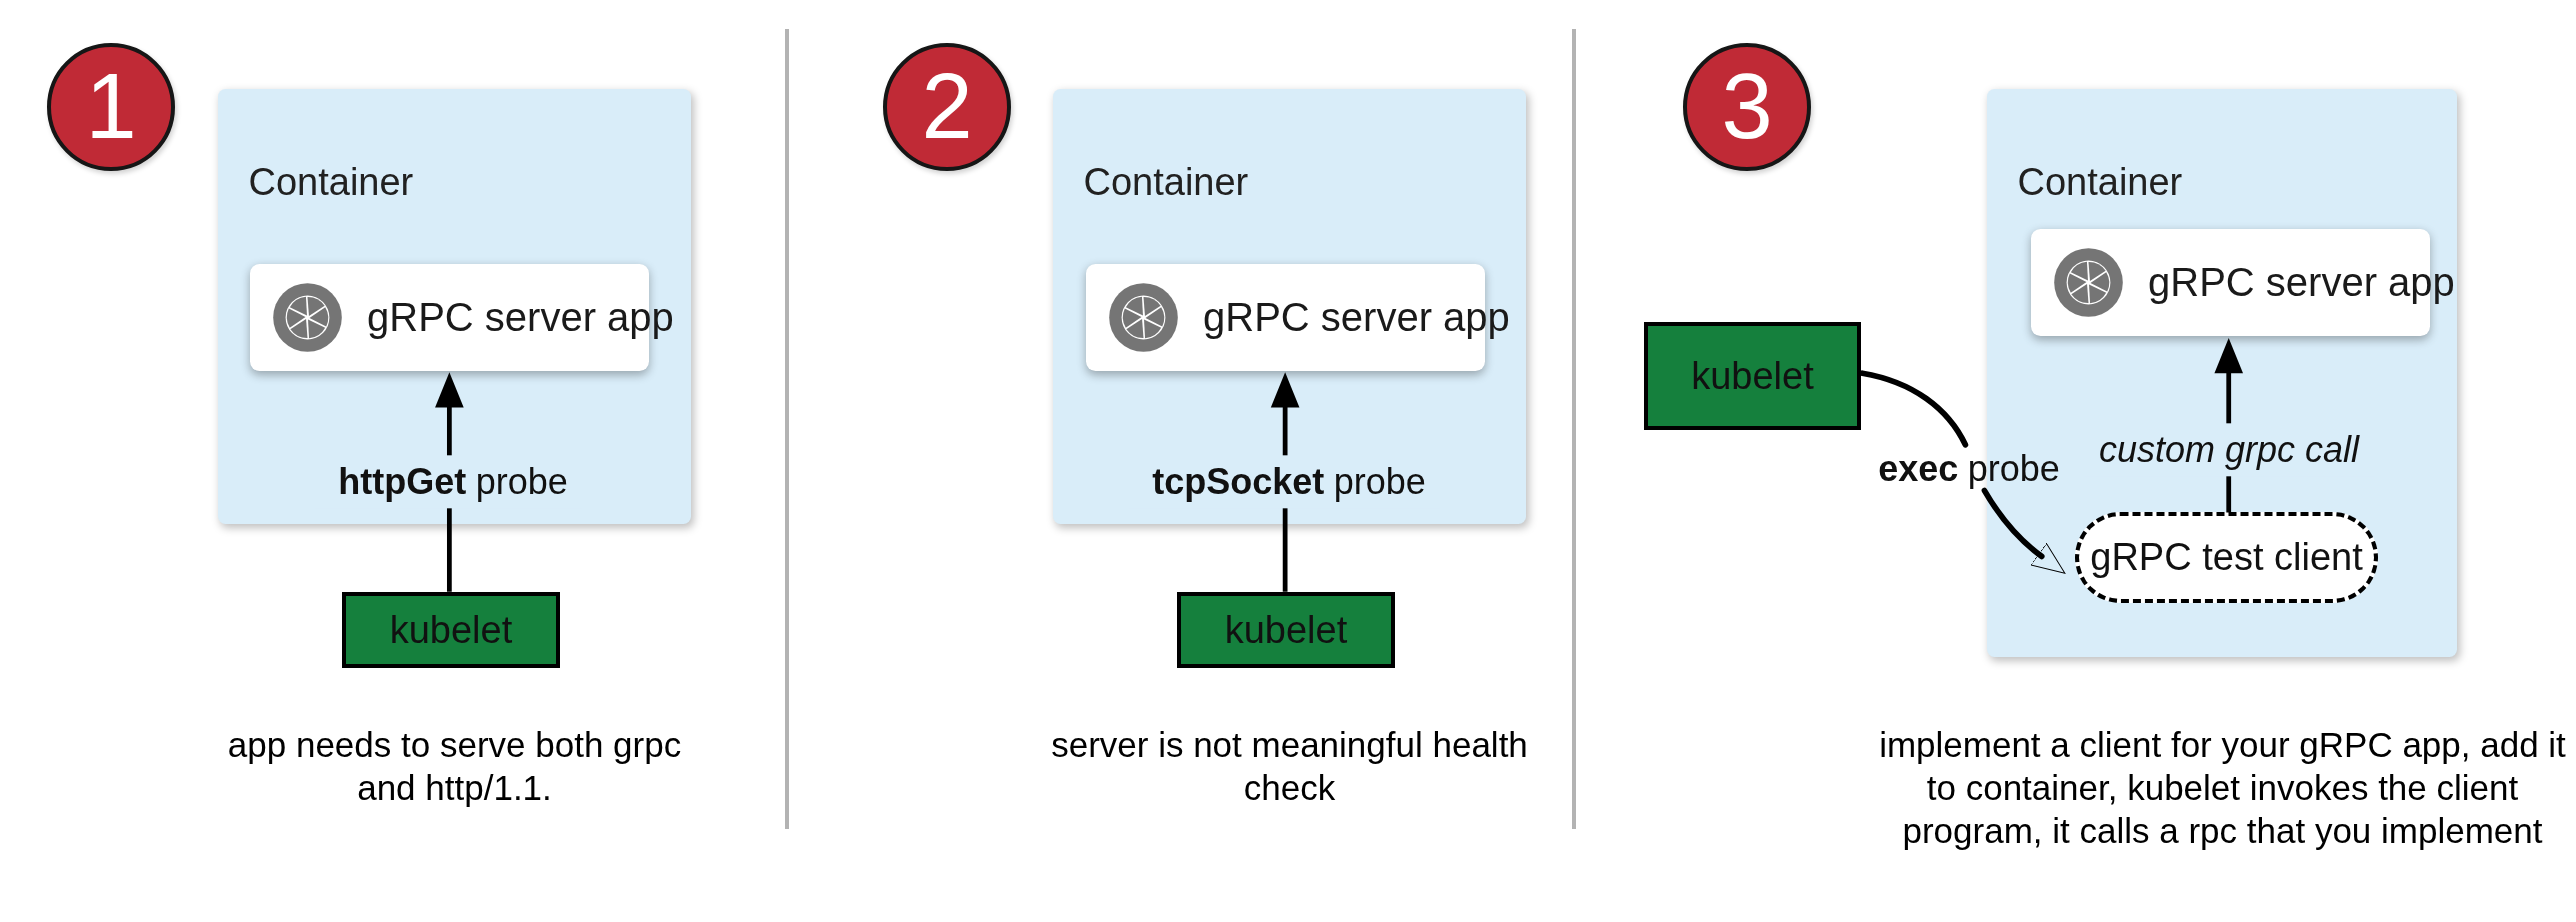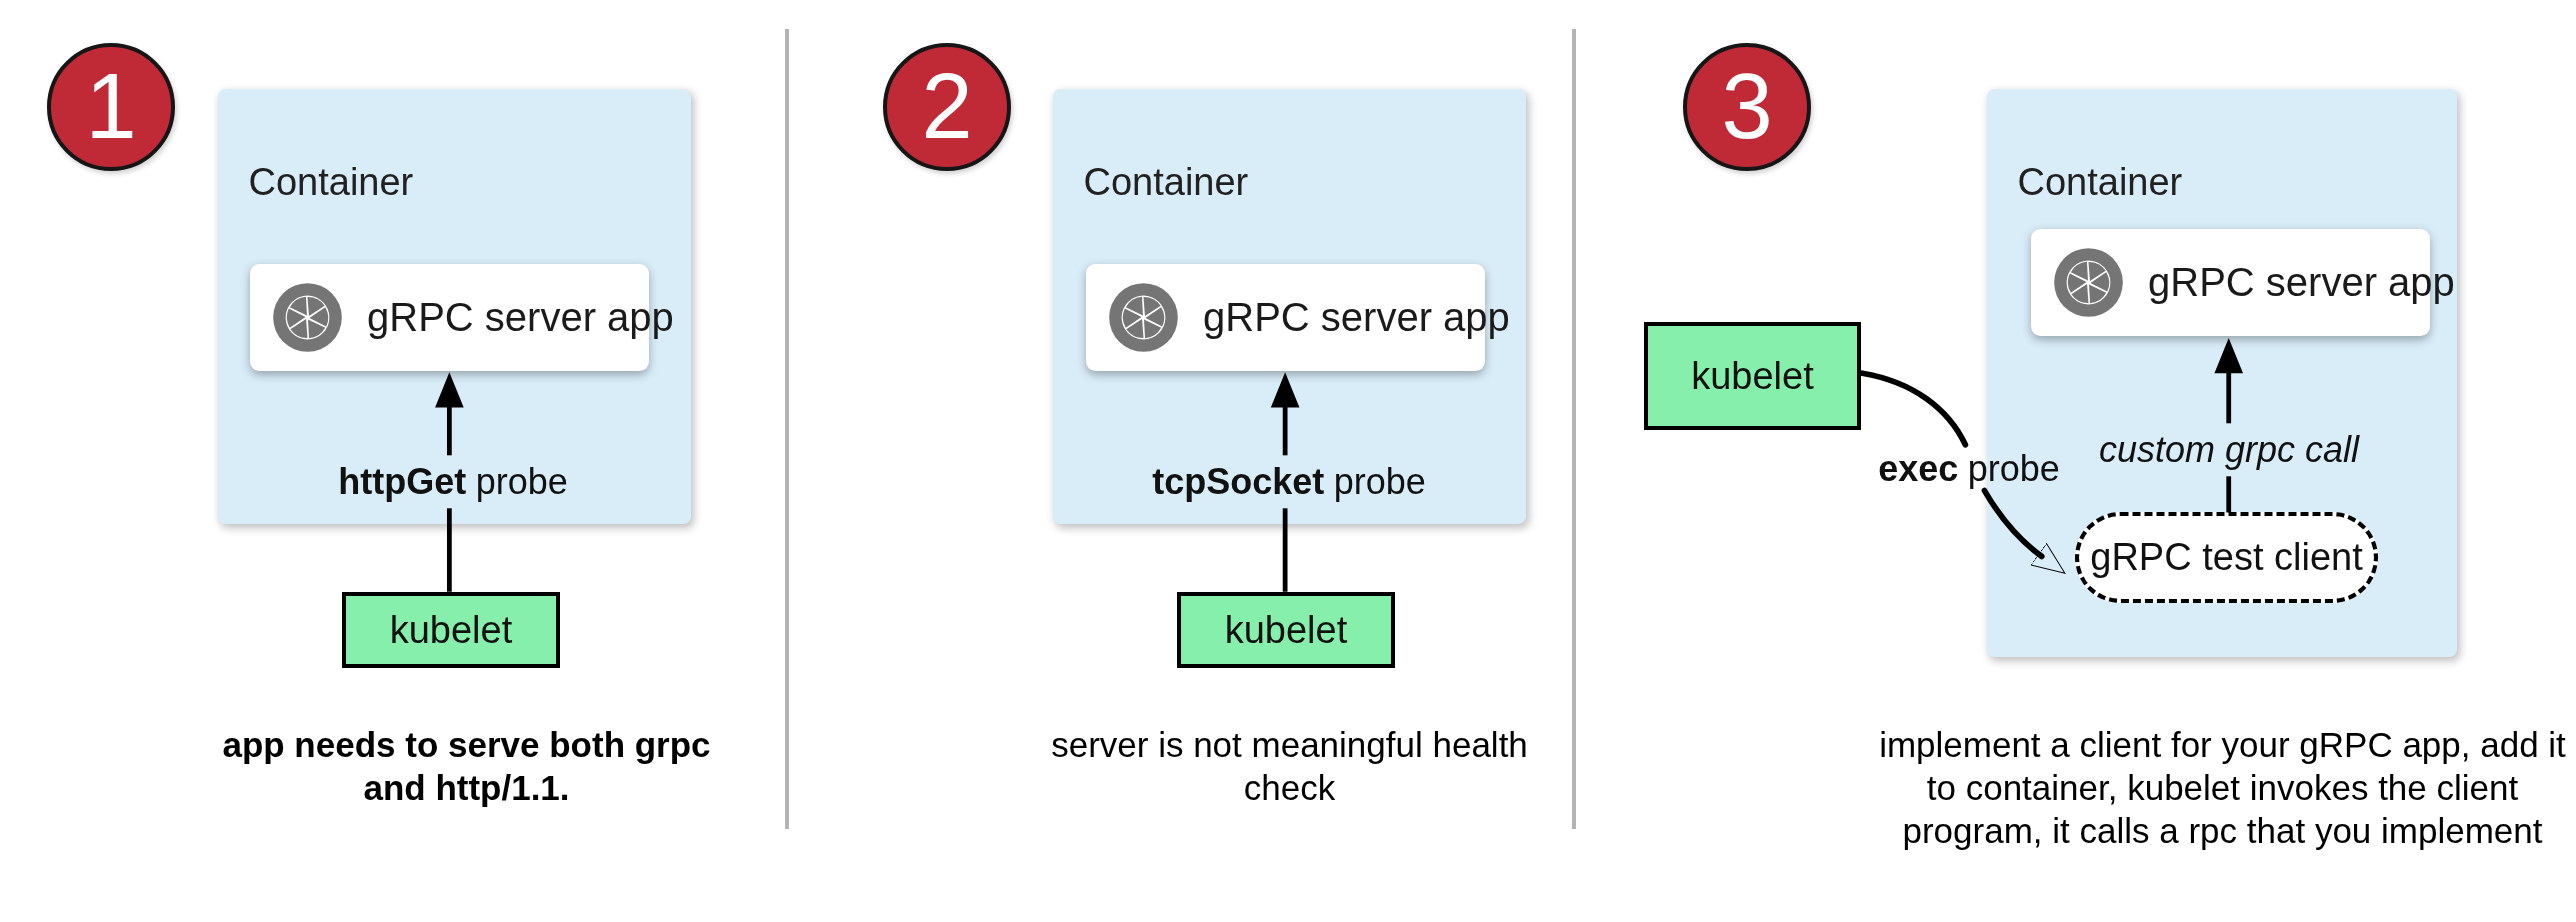--- a/index.html
+++ b/index.html
@@ -67,21 +67,21 @@
   .app-box.p2{left:1086px;top:264px;}
   .app-box.p3{left:2031px;top:229px;}
   .app-label{font-size:40px;color:#1a1a1a;white-space:nowrap;}
   .aperture{width:73px;height:73px;flex:0 0 73px;}
   .ap-outer{fill:var(--icon_gray);}
   .ap-inner{fill:#ffffff;}
   .ap-blade{fill:var(--icon_gray);}
   
   .kubelet-box{
     position:absolute;
-    background:#86efac;
+    background:#15803d;
     border:4.8px solid #000000;
     display:flex;align-items:center;justify-content:center;
     font-size:38px;
     z-index:2;
   }
   .kubelet-box.p1{left:342px;top:592px;width:218px;height:76px;}
   .kubelet-box.p2{left:1177px;top:592px;width:218px;height:76px;}
   .kubelet-box.p3{left:1644px;top:322px;width:217px;height:108px;}
   
   .stadium{
@@ -116,21 +116,21 @@
   .probe-label.p2{left:1285px;top:482px;}
   .probe-label.custom3{left:2229px;top:450px;font-style:italic;}
   .probe-label.exec3{left:1965px;top:469px;padding:0;}
   
   .caption{
     position:absolute;top:723px;width:763px;
     text-align:center;
     font-size:35px;line-height:43px;color:#000;
     z-index:1;
   }
-  .caption.p1{left:85px;font-weight:bold;}
+  .caption.p1{left:73px;}
   .caption.p2{left:908px;}
   .caption.p3{left:1841px;}
   
   .divider{
     position:absolute;top:29px;width:3.8px;height:800px;
     background:var(--divider_gray);
     z-index:0;
   }
   .divider.d1{left:785px;}
   .divider.d2{left:1572px;}

